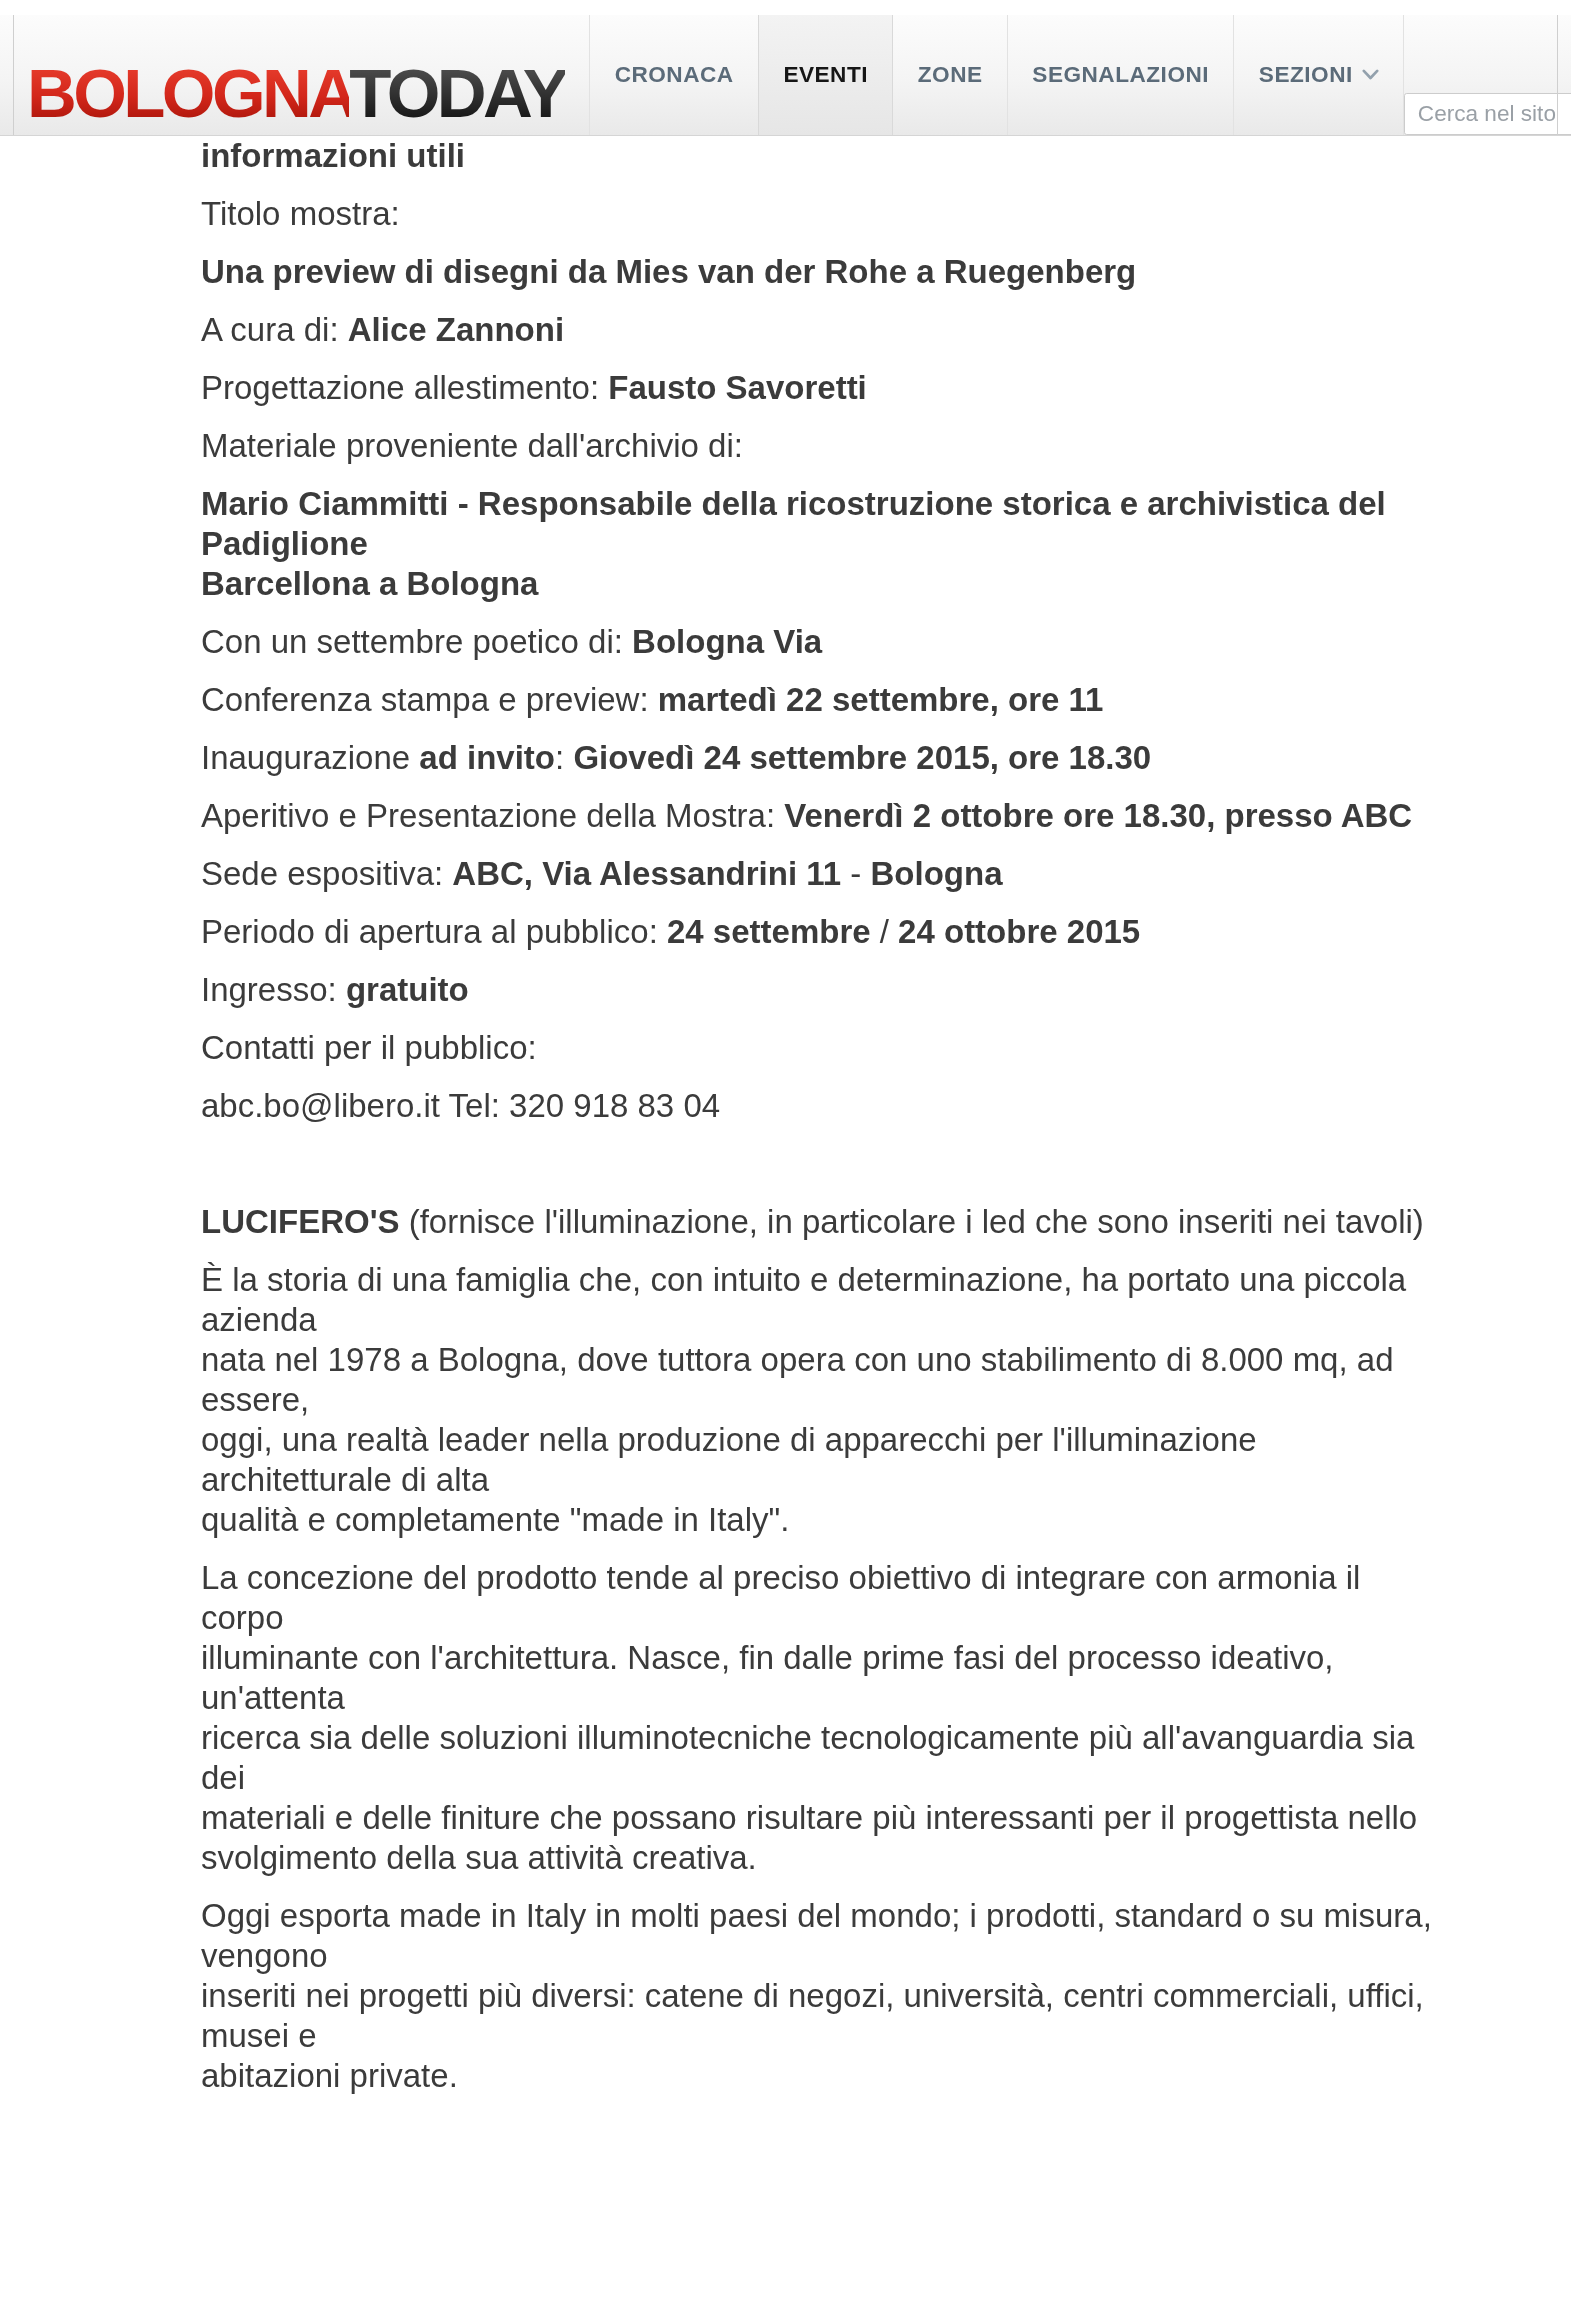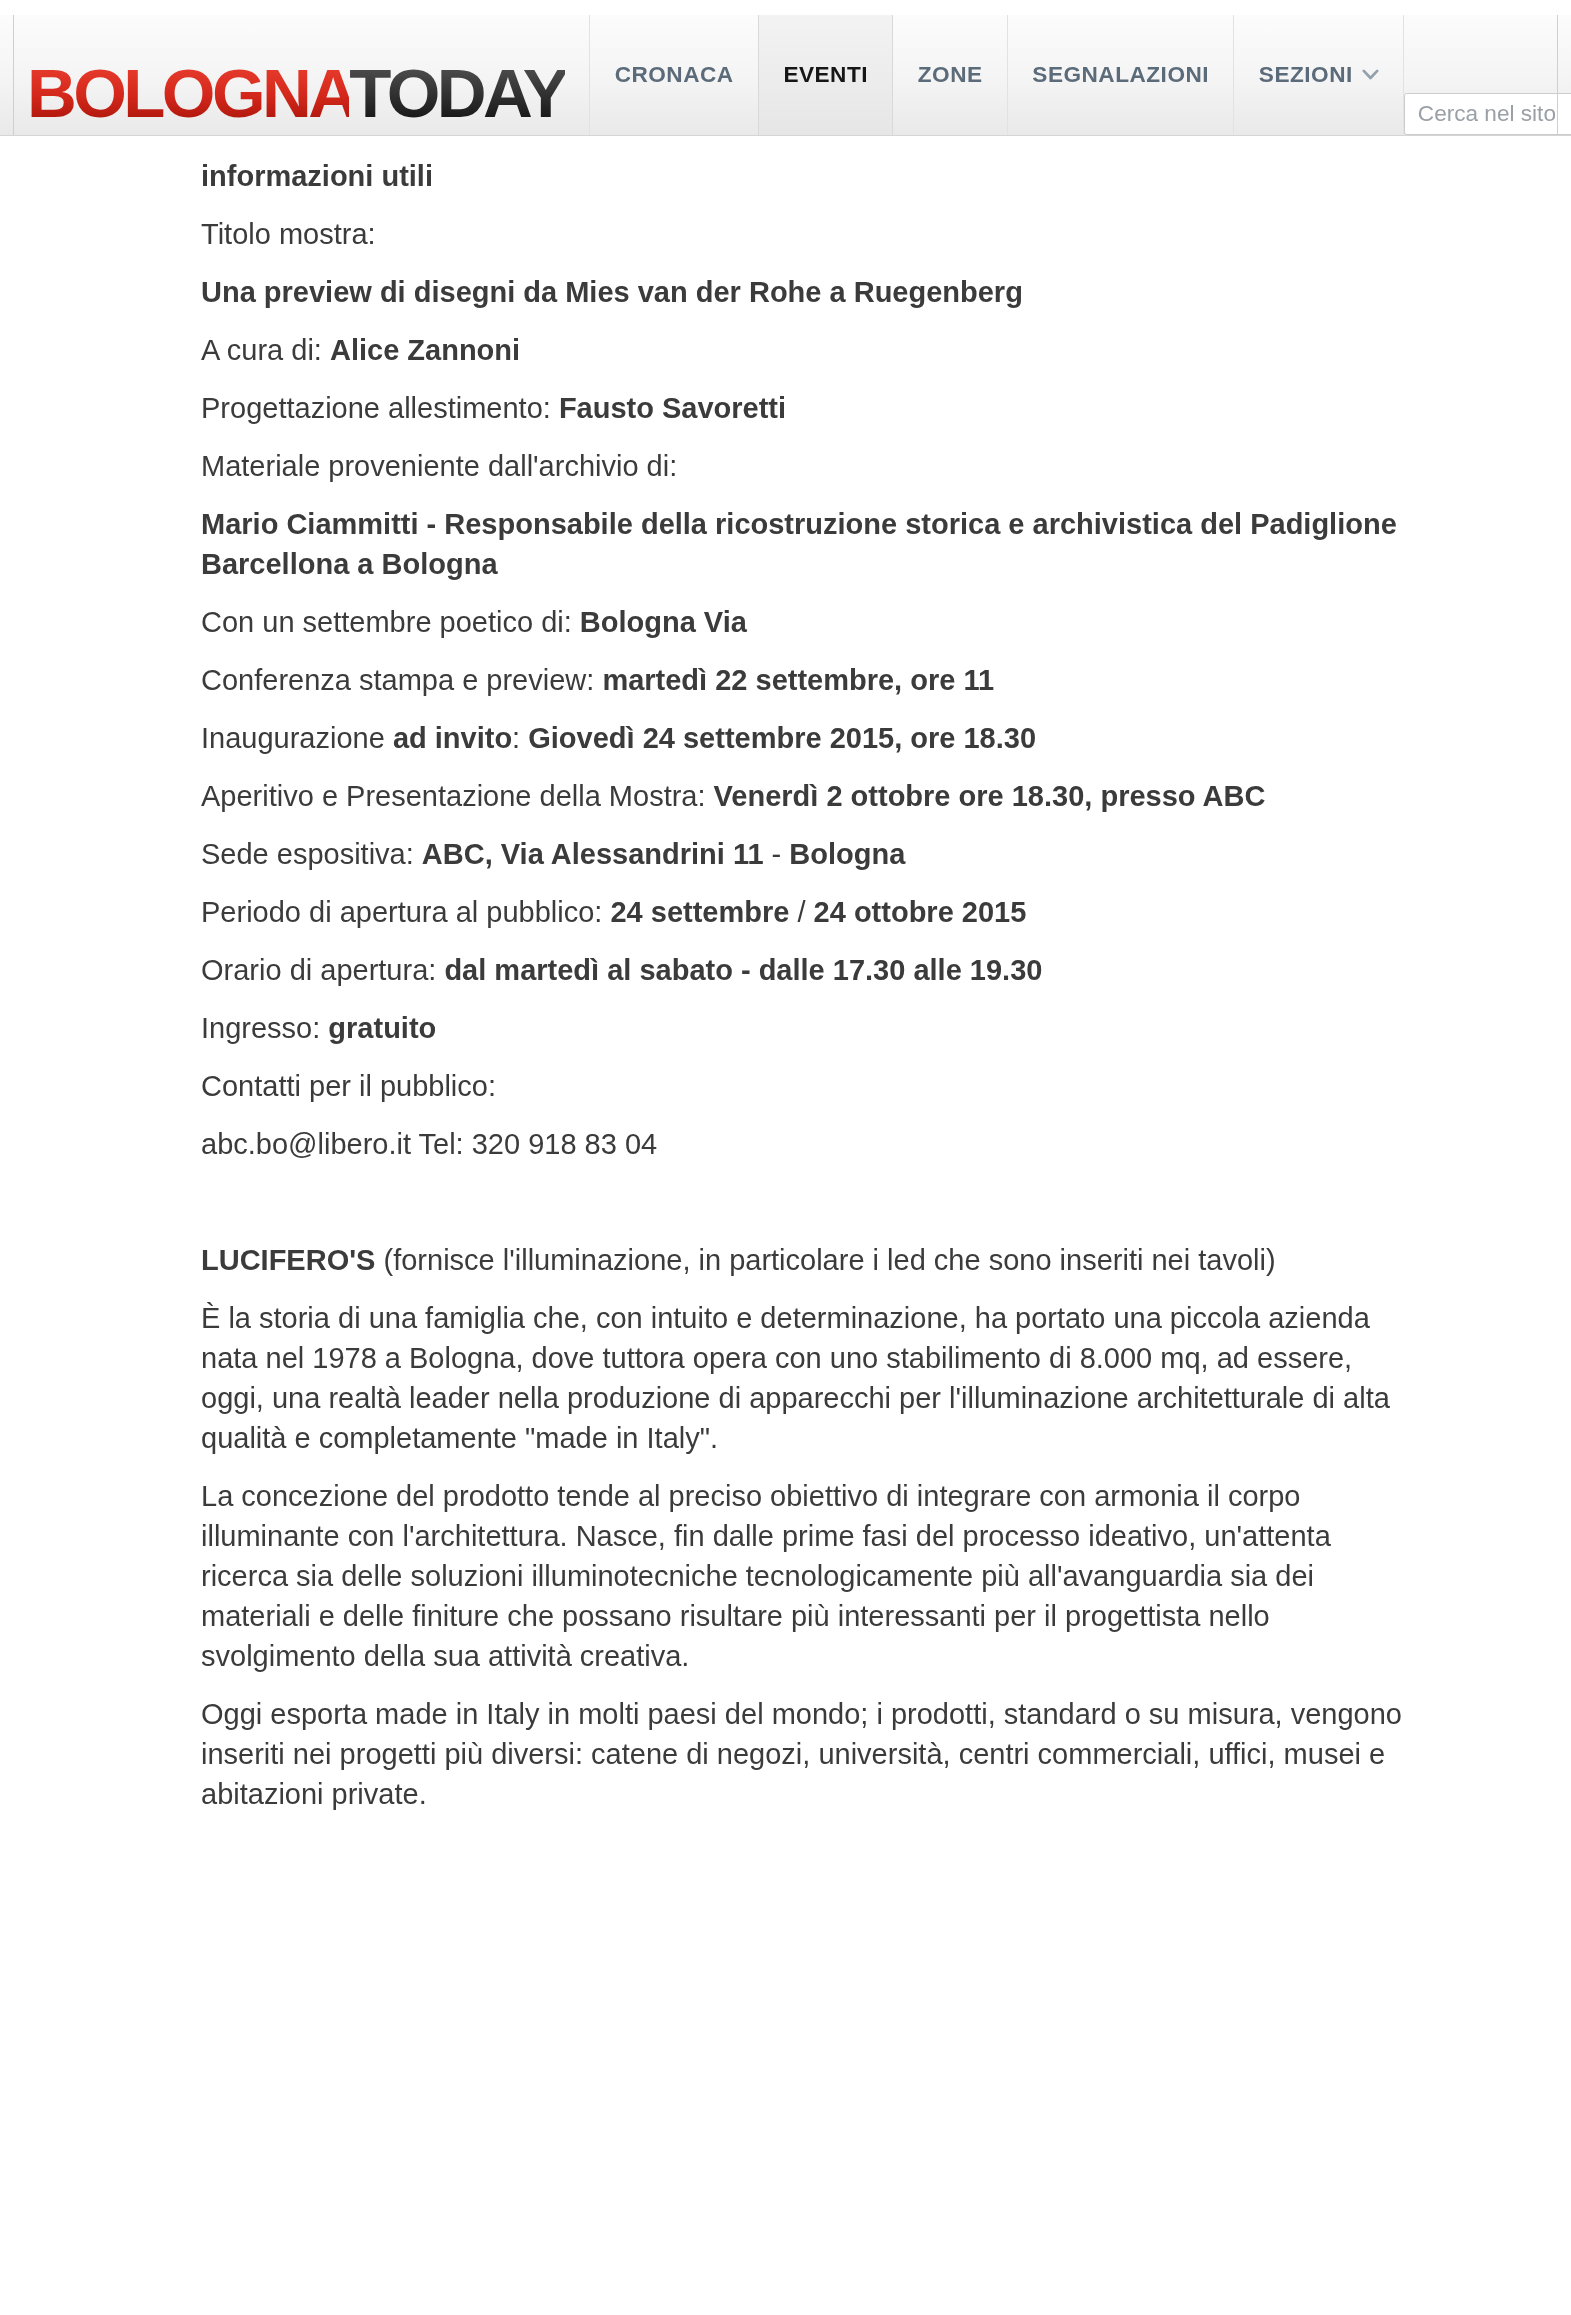--- a/index.html
+++ b/index.html
@@ -58,21 +58,21 @@
     border:0.9px solid #cccccc;border-radius:2.7px;
     background:#ffffff;
     font-family:"Liberation Sans","DejaVu Sans",sans-serif;
     font-size:22.6px;color:#444;
     padding:0 0 0 12.7px;outline:none;box-sizing:border-box;
   }
   .search-box::placeholder{color:#9aa0a6;}
   
   .article{
     position:absolute;left:201px;top:136px;width:1248px;
-    font-size:29px;line-height:40px;color:#3b3b3b;margin-top:20px;
+    font-size:33px;line-height:40px;color:#3b3b3b;
   }
   .para{margin:0 0 18px 0;white-space:pre-wrap;}
   .para .bold{font-weight:bold;}
   .para.section-gap{margin-top:76px;}
 </style>
 </head>
 <body>
 
 <header class="topbar">
   <div class="page-edge left"></div>
@@ -111,21 +111,20 @@
     <p class="para"><span>Progettazione allestimento: </span><span class="bold">Fausto Savoretti</span></p>
     <p class="para"><span>Materiale proveniente dall'archivio di:</span></p>
     <p class="para"><span class="bold">Mario Ciammitti - Responsabile della ricostruzione storica e archivistica del Padiglione
 Barcellona a Bologna</span></p>
     <p class="para"><span>Con un settembre poetico di: </span><span class="bold">Bologna Via</span></p>
     <p class="para"><span>Conferenza stampa e preview: </span><span class="bold">martedì 22 settembre, ore 11</span></p>
     <p class="para"><span>Inaugurazione </span><span class="bold">ad invito</span><span>: </span><span class="bold">Giovedì 24 settembre 2015, ore 18.30</span></p>
     <p class="para"><span>Aperitivo e Presentazione della Mostra: </span><span class="bold">Venerdì 2 ottobre ore 18.30, presso ABC</span></p>
     <p class="para"><span>Sede espositiva: </span><span class="bold">ABC, Via Alessandrini 11</span><span> - </span><span class="bold">Bologna</span></p>
     <p class="para"><span>Periodo di apertura al pubblico: </span><span class="bold">24 settembre</span><span> / </span><span class="bold">24 ottobre 2015</span></p>
-    <p class="para"><span>Orario di apertura: </span><span class="bold">dal martedì al sabato - dalle 17.30 alle 19.30</span></p>
     <p class="para"><span>Ingresso: </span><span class="bold">gratuito</span></p>
     <p class="para"><span>Contatti per il pubblico:</span></p>
     <p class="para"><span>abc.bo@libero.it Tel: 320 918 83 04</span></p>
     <p class="para section-gap"><span class="bold">LUCIFERO'S</span><span> (fornisce l'illuminazione, in particolare i led che sono inseriti nei tavoli)</span></p>
     <p class="para"><span>È la storia di una famiglia che, con intuito e determinazione, ha portato una piccola azienda
 nata nel 1978 a Bologna, dove tuttora opera con uno stabilimento di 8.000 mq, ad essere,
 oggi, una realtà leader nella produzione di apparecchi per l'illuminazione architetturale di alta
 qualità e completamente "made in Italy".</span></p>
     <p class="para"><span>La concezione del prodotto tende al preciso obiettivo di integrare con armonia il corpo
 illuminante con l'architettura. Nasce, fin dalle prime fasi del processo ideativo, un'attenta

